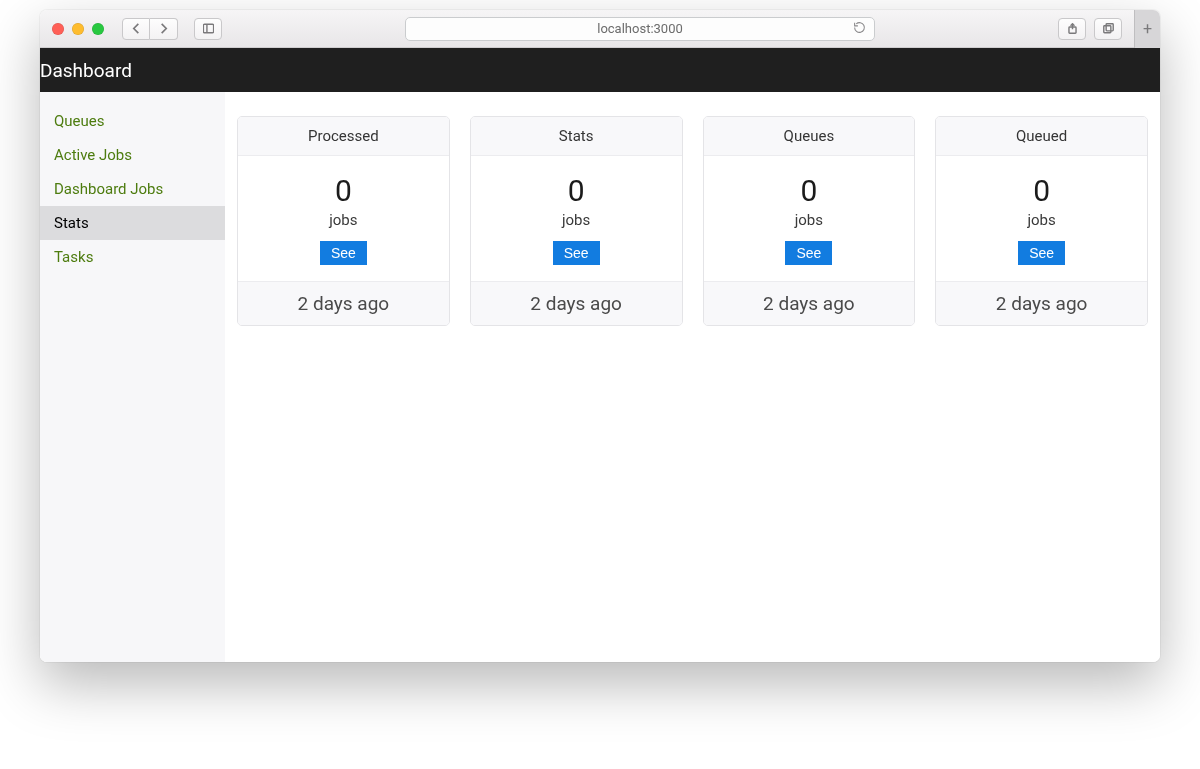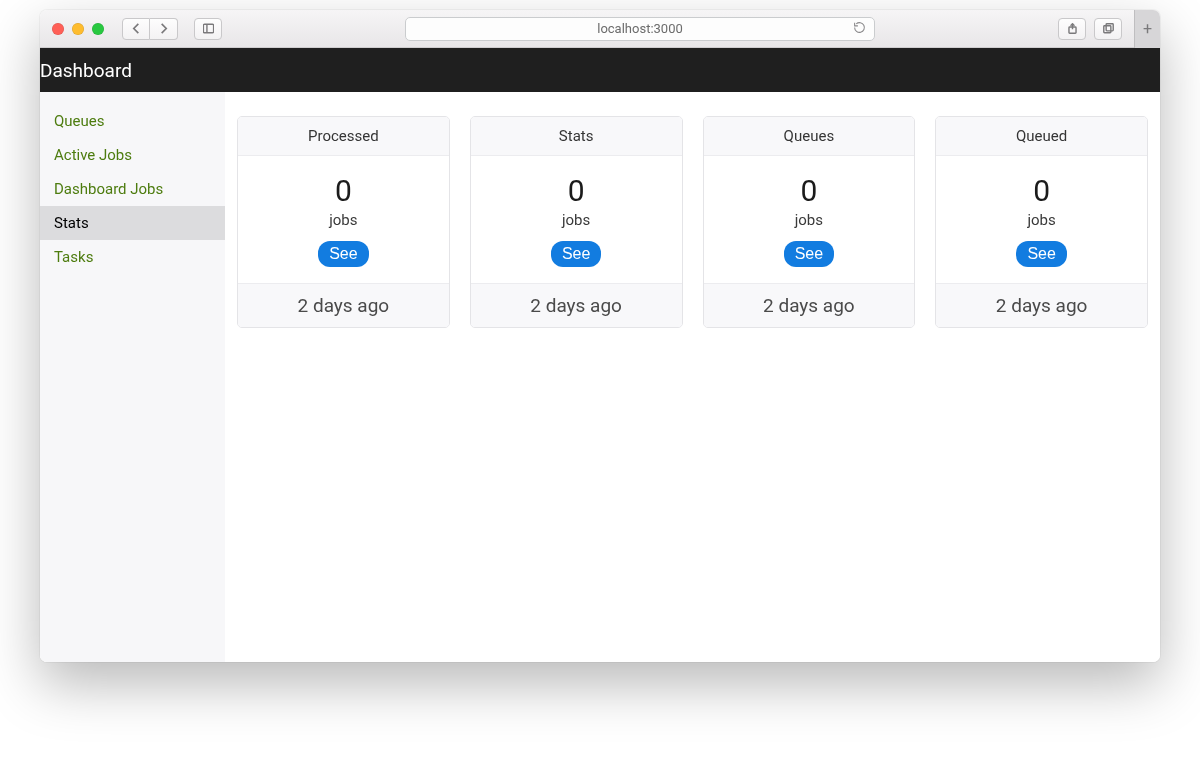--- a/index.html
+++ b/index.html
@@ -80,21 +80,21 @@
     background:#f8f8fa; border-bottom:1px solid #ececef;
     padding:10px 0; text-align:center; font-size:15px; color:#353535;
   }
   .card-body{
     padding:18px 10px 16px 10px; text-align:center;
   }
   .big-num{ font-size:30px; color:#1b1b1b; font-weight:400; line-height:1.1;}
   .jobs-lbl{ font-size:15px; color:#3a3a3a; margin-top:4px;}
   .see-btn{
     display:inline-block; margin-top:12px; background:#127ce0; color:#fff;
-    border:none; border-radius:12px; padding:4px 11px; font-size:16px; cursor:pointer;
+    border:none; border-radius:0; padding:4px 11px; font-size:14px; cursor:pointer;
   }
   .card-footer{
     background:#f8f8fa; border-top:1px solid #ececef;
     padding:10px 0; text-align:center; font-size:19px; color:#4a4a4a;
   }
 </style>
 </head>
 <body>
 
 <div class="window">

